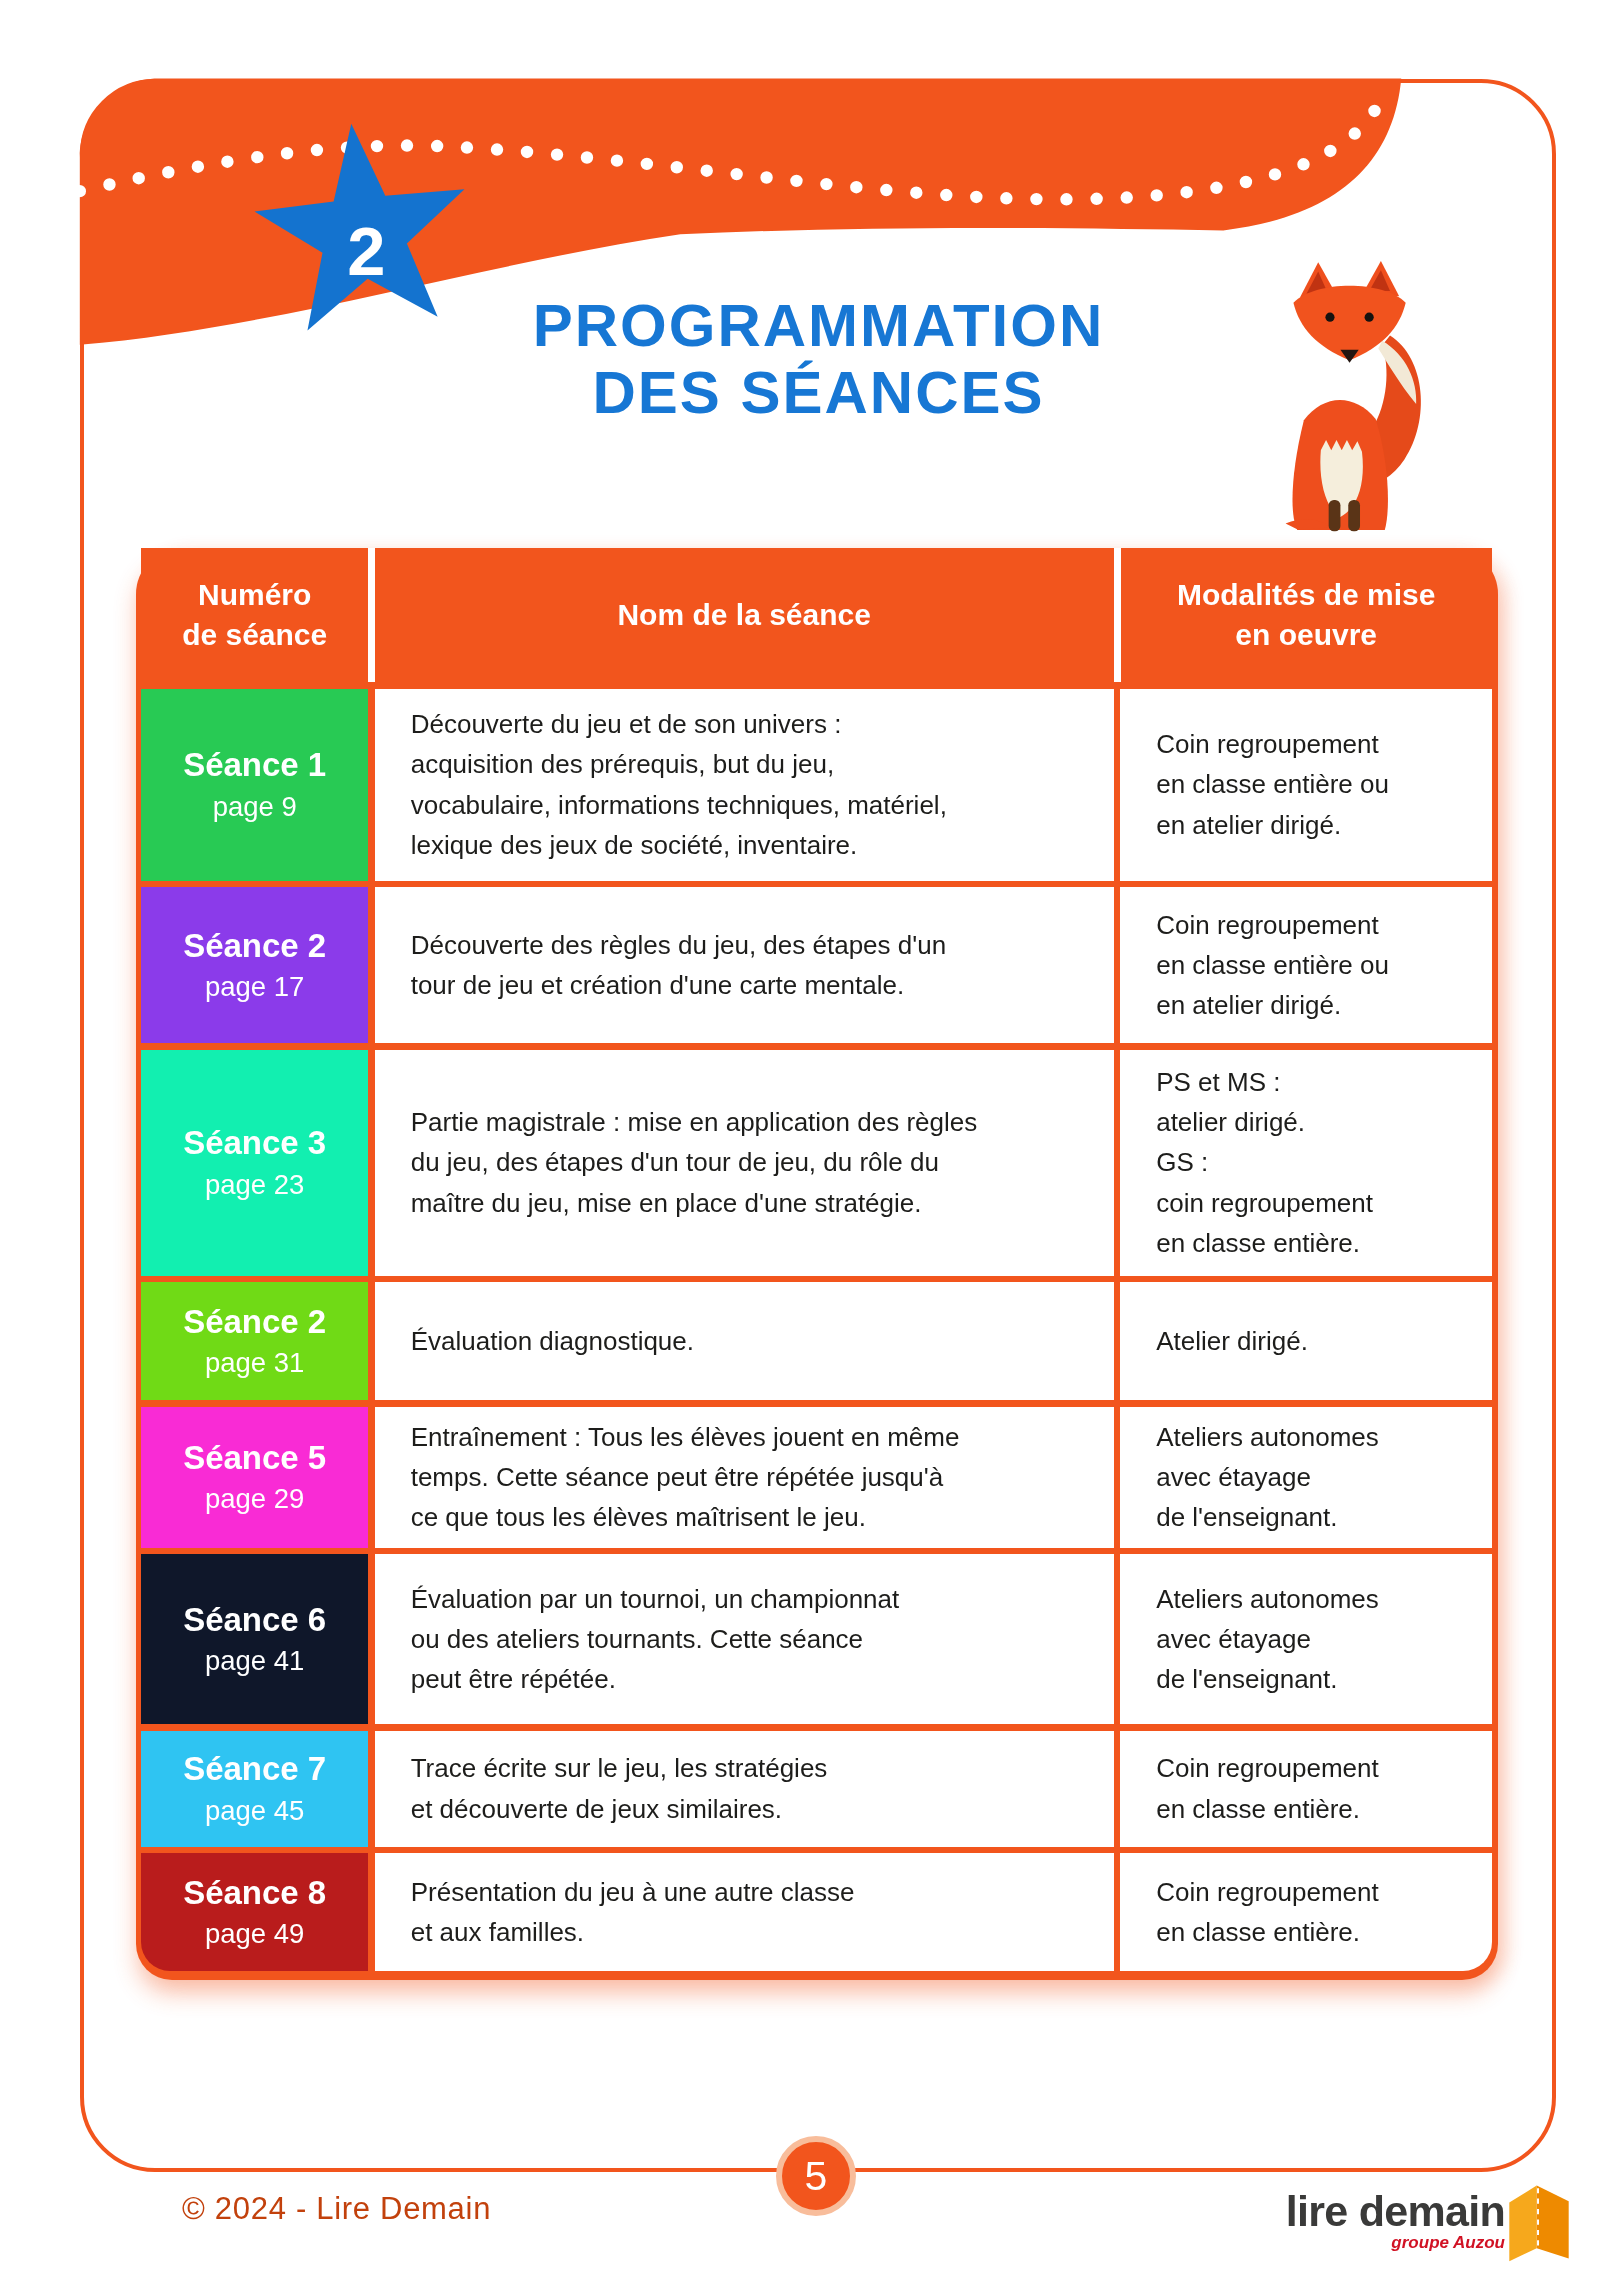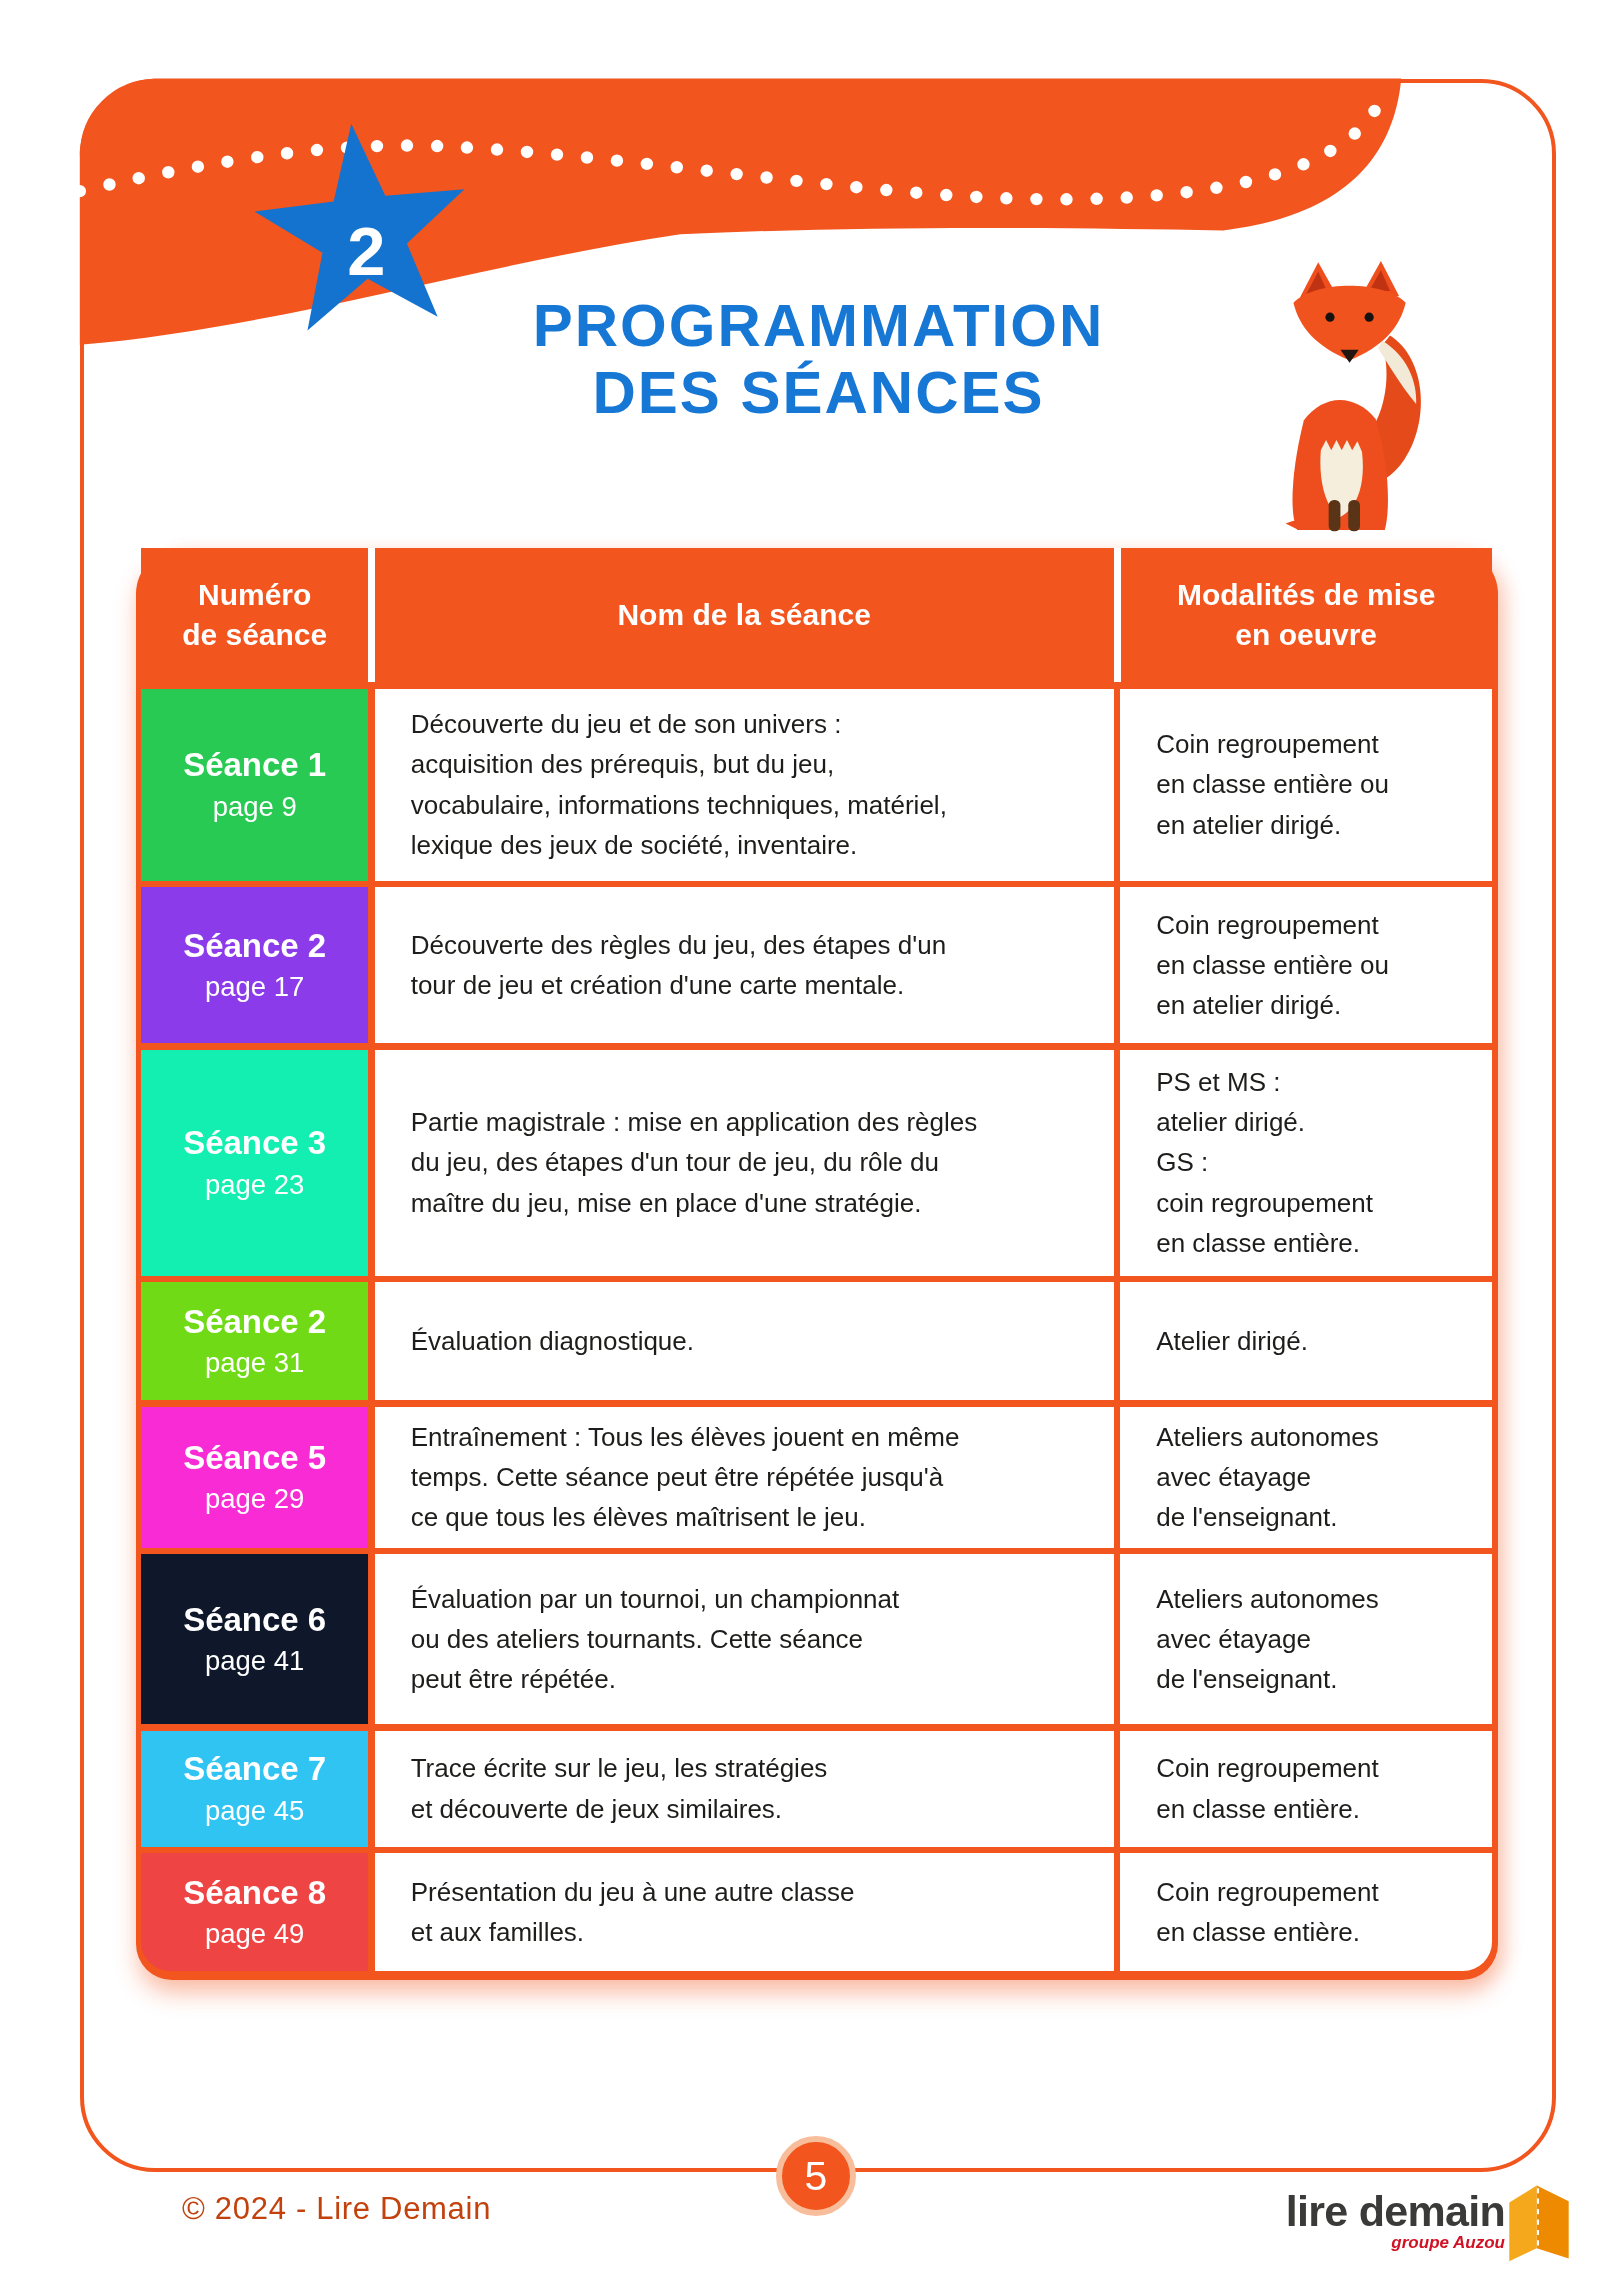--- a/index.html
+++ b/index.html
@@ -194,21 +194,21 @@
           <div class="seance-page">page 45</div>
         </div>
         <div class="cell name">
           <span class="body-text">Trace écrite sur le jeu, les stratégies
 et découverte de jeux similaires.</span>
         </div>
         <div class="cell mod">
           <span class="body-text">Coin regroupement
 en classe entière.</span>
         </div>
-        <div class="cell num last-left" style="background: #ef4444;">
+        <div class="cell num last-left" style="background: #b91c1c;">
           <div class="seance-label">Séance 8</div>
           <div class="seance-page">page 49</div>
         </div>
         <div class="cell name">
           <span class="body-text">Présentation du jeu à une autre classe
 et aux familles.</span>
         </div>
         <div class="cell mod last-right">
           <span class="body-text">Coin regroupement
 en classe entière.</span>

